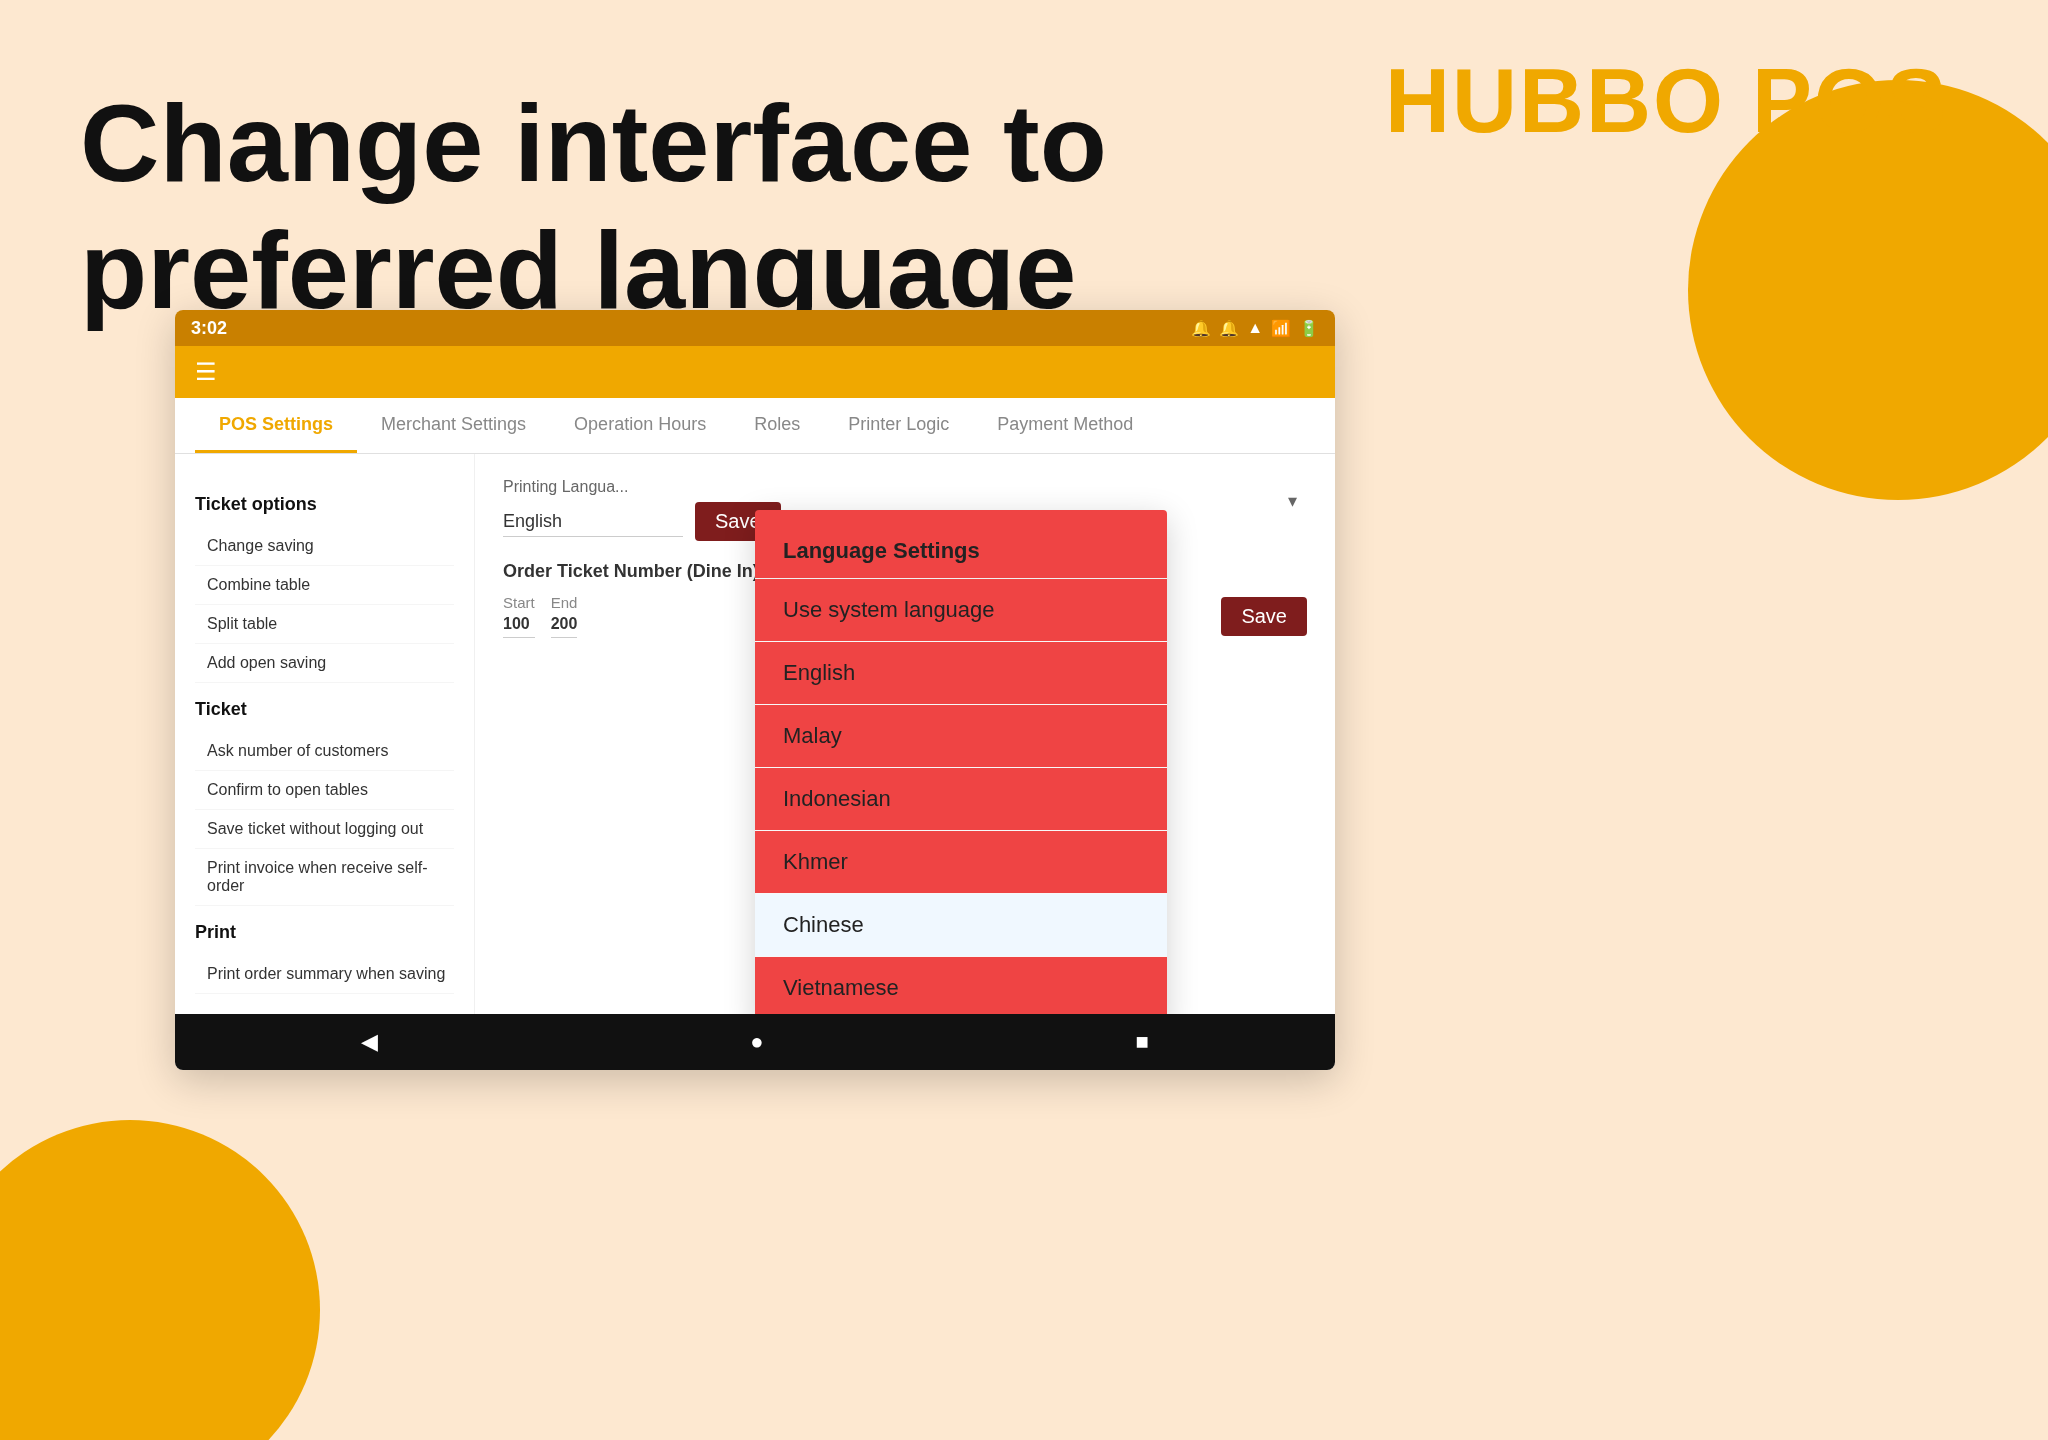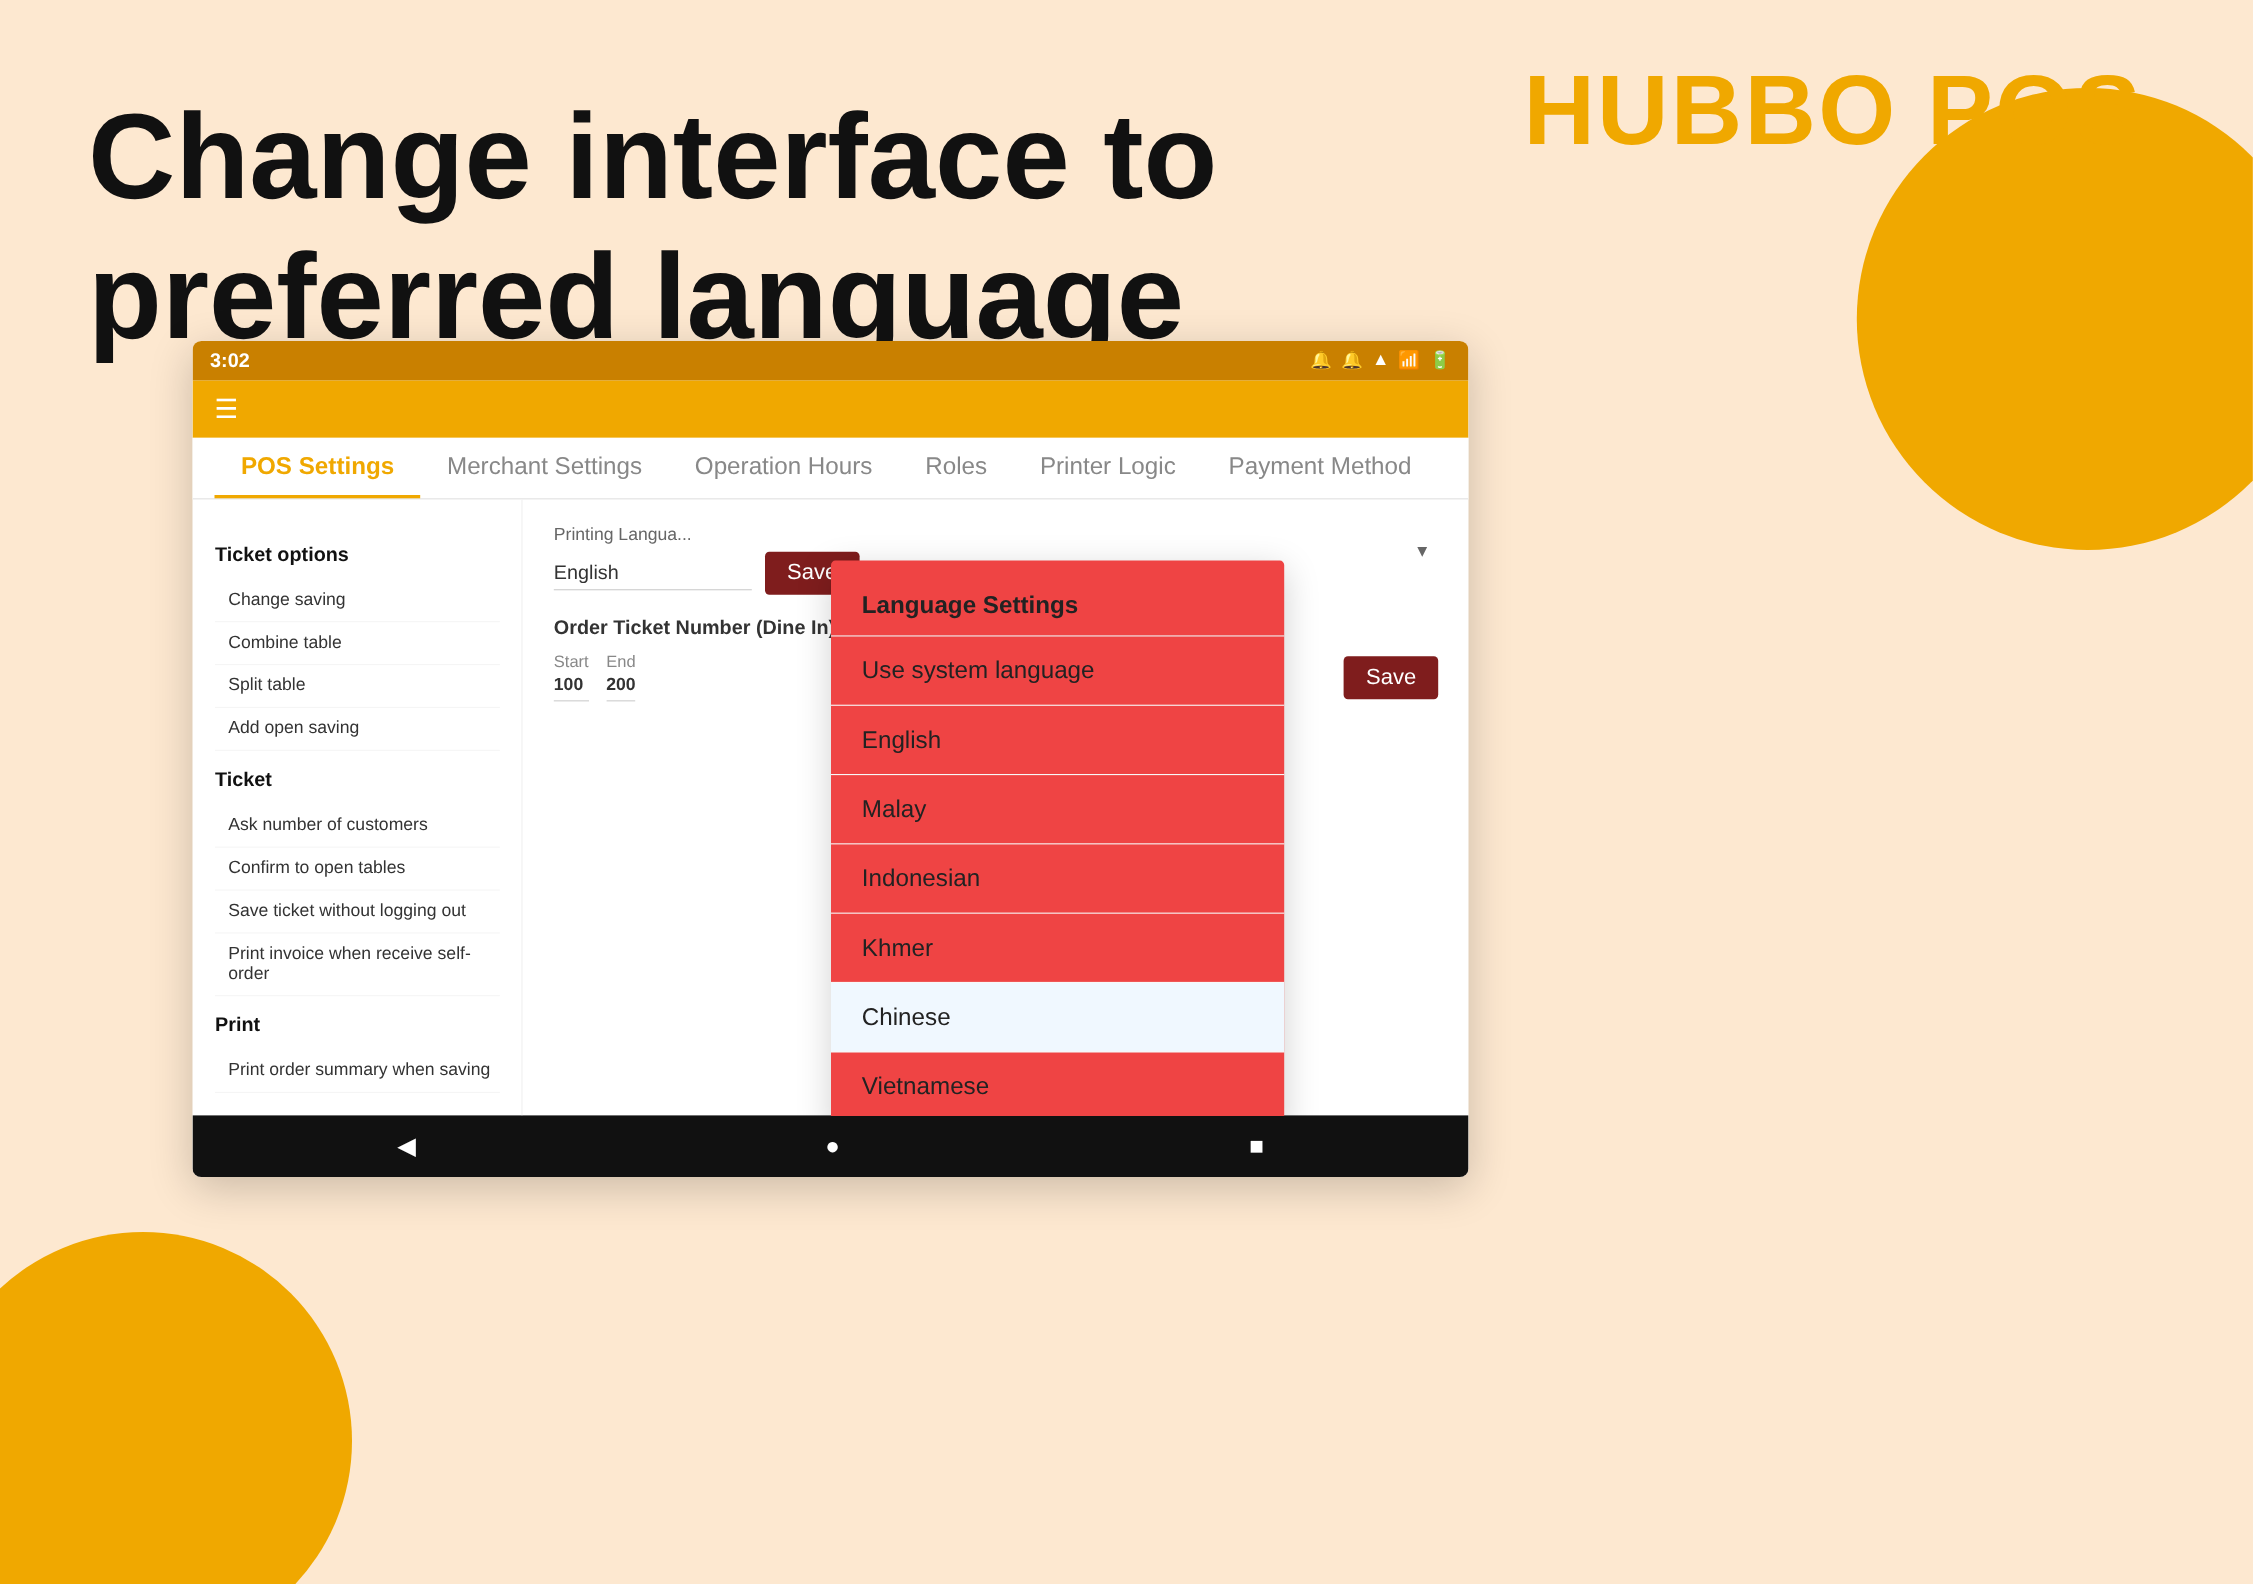--- a/index.html
+++ b/index.html
@@ -118,21 +118,21 @@
       border-bottom: 1px solid #e0e0e0;
       display: flex;
       align-items: stretch;
       height: 56px;
       padding: 0 20px;
     }
     .tab-item {
       padding: 0 24px;
       display: flex;
       align-items: center;
-      font-size: 22px;
+      font-size: 18px;
       color: #888;
       cursor: pointer;
       border-bottom: 3px solid transparent;
       white-space: nowrap;
     }
     .tab-item.active {
       color: #f0a800;
       border-bottom: 3px solid #f0a800;
       font-weight: bold;
     }

